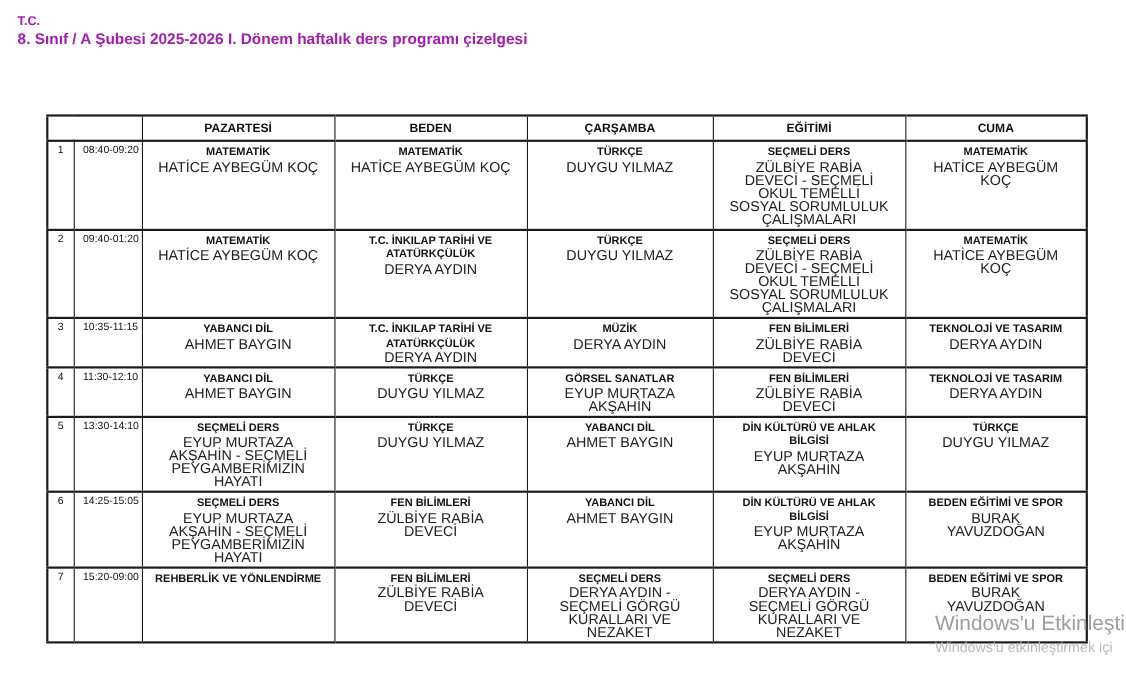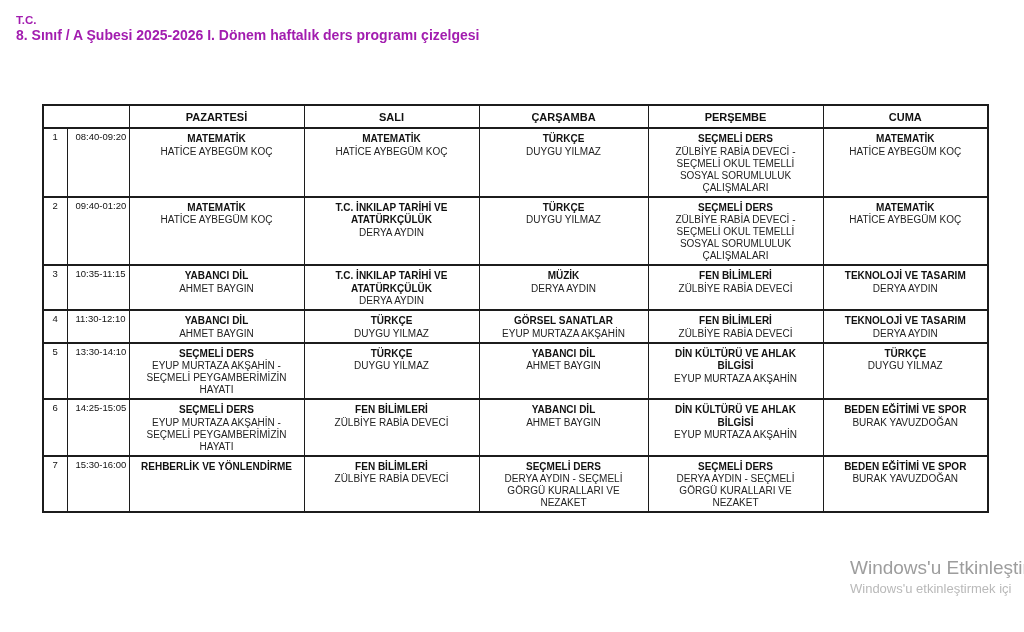--- a/index.html
+++ b/index.html
@@ -61,21 +61,21 @@
   td.num  { font-size: 9.5px; padding-top: 4px; color: #111; }
   td.time { font-size: 9.5px; padding-top: 4px; white-space: nowrap; color: #111; }
   td.lesson .course {
     font-size: 10px;
     font-weight: bold;
     line-height: 12.5px;
     padding-top: 2px;
     color: #111;
   }
   td.lesson .teacher {
-    font-size: 10px;
+    font-size: 13px;
     line-height: 12px;
     color: #222;
     padding: 0 6px;
   }
 
   .watermark {
     position: absolute;
     top: 556px; left: 850px;
     text-align: left;
     white-space: nowrap;
@@ -107,23 +107,23 @@
     <col style="width:175px">
     <col style="width:175px">
     <col style="width:169px">
     <col style="width:175px">
     <col style="width:165px">
   </colgroup>
   <thead>
     <tr id="tt-head-row">
       <th colspan="2"></th>
     <th>PAZARTESİ</th>
-        <th>SALI</th>
+        <th>BEDEN</th>
         <th>ÇARŞAMBA</th>
-        <th>PERŞEMBE</th>
+        <th>EĞİTİMİ</th>
         <th>CUMA</th>
       </tr>
   </thead>
   <tbody id="tt-body">
       <tr>
         <td class="num">1</td>
         <td class="time">08:40-09:20</td>
         <td class="lesson">
           <div class="course">MATEMATİK</div>
           <div class="teacher">HATİCE AYBEGÜM KOÇ</div>
@@ -260,21 +260,21 @@
           <div class="course">DİN KÜLTÜRÜ VE AHLAK BİLGİSİ</div>
           <div class="teacher">EYUP MURTAZA AKŞAHİN</div>
         </td>
         <td class="lesson">
           <div class="course">BEDEN EĞİTİMİ VE SPOR</div>
           <div class="teacher">BURAK YAVUZDOĞAN</div>
         </td>
       </tr>
       <tr>
         <td class="num">7</td>
-        <td class="time">15:30-16:00</td>
+        <td class="time">15:20-09:00</td>
         <td class="lesson">
           <div class="course">REHBERLİK VE YÖNLENDİRME</div>
           <div class="teacher"></div>
         </td>
         <td class="lesson">
           <div class="course">FEN BİLİMLERİ</div>
           <div class="teacher">ZÜLBİYE RABİA DEVECİ</div>
         </td>
         <td class="lesson">
           <div class="course">SEÇMELİ DERS</div>

